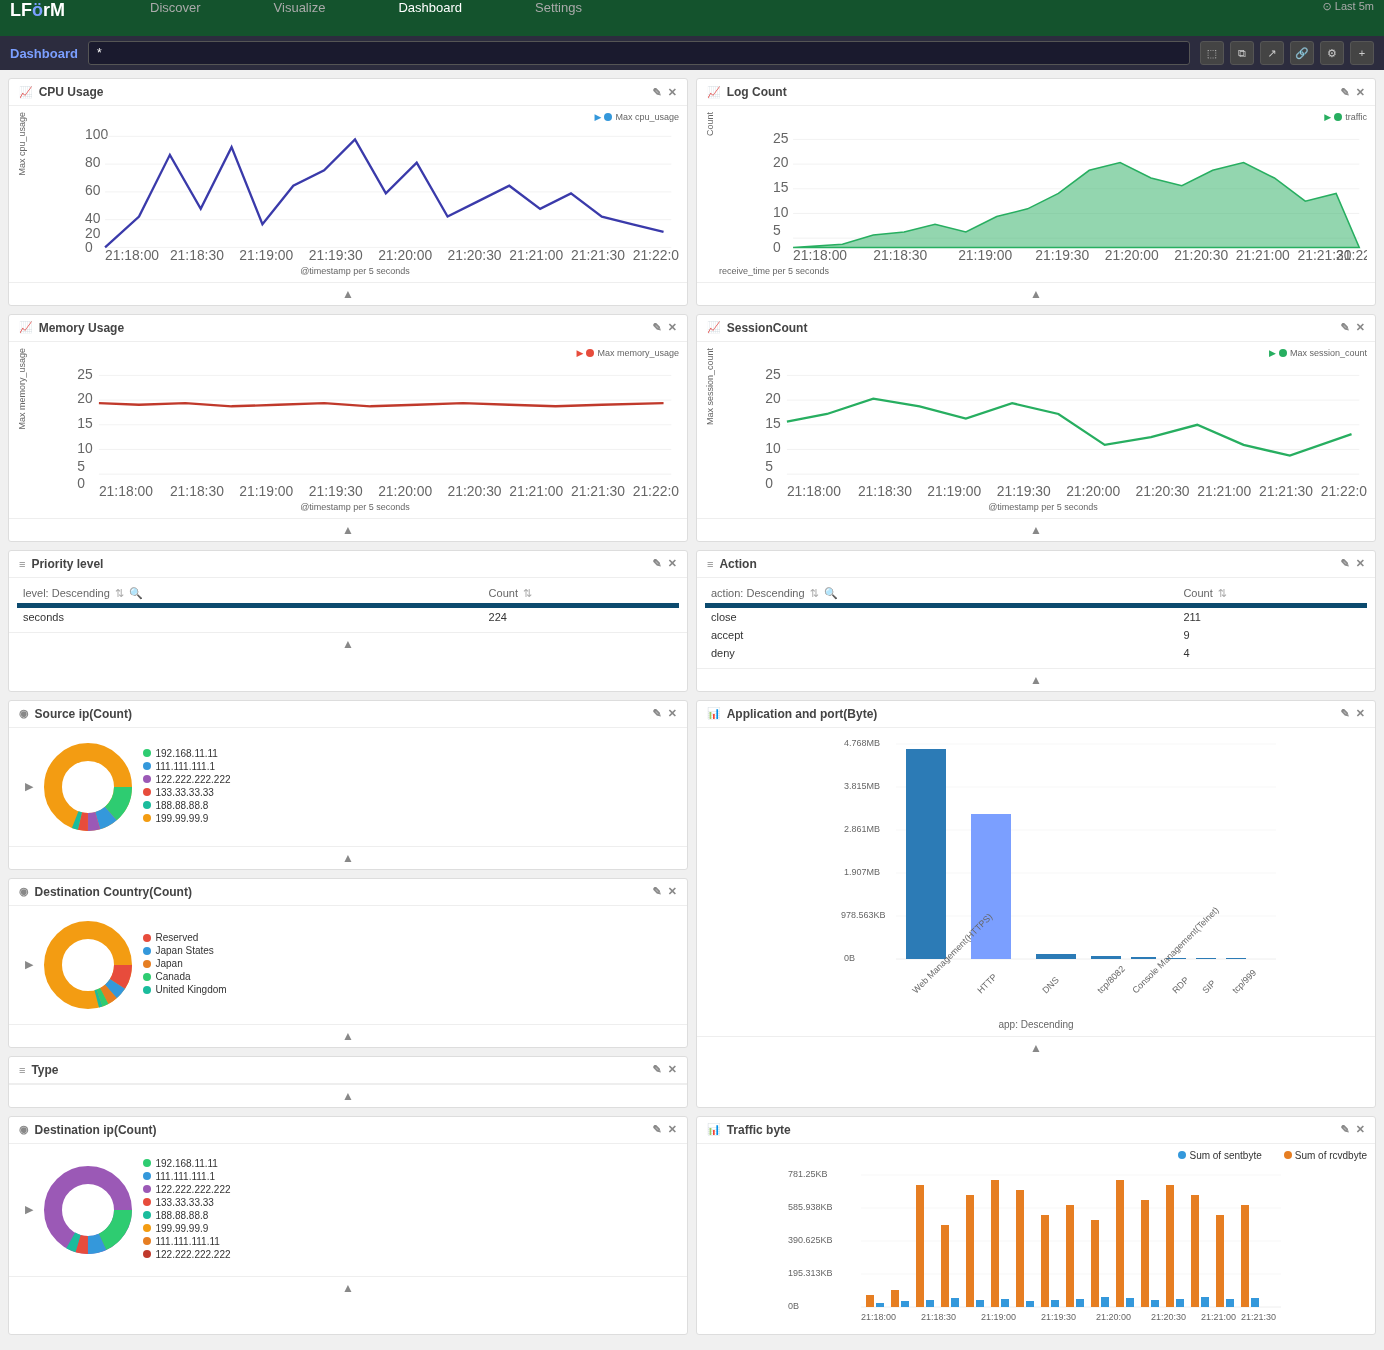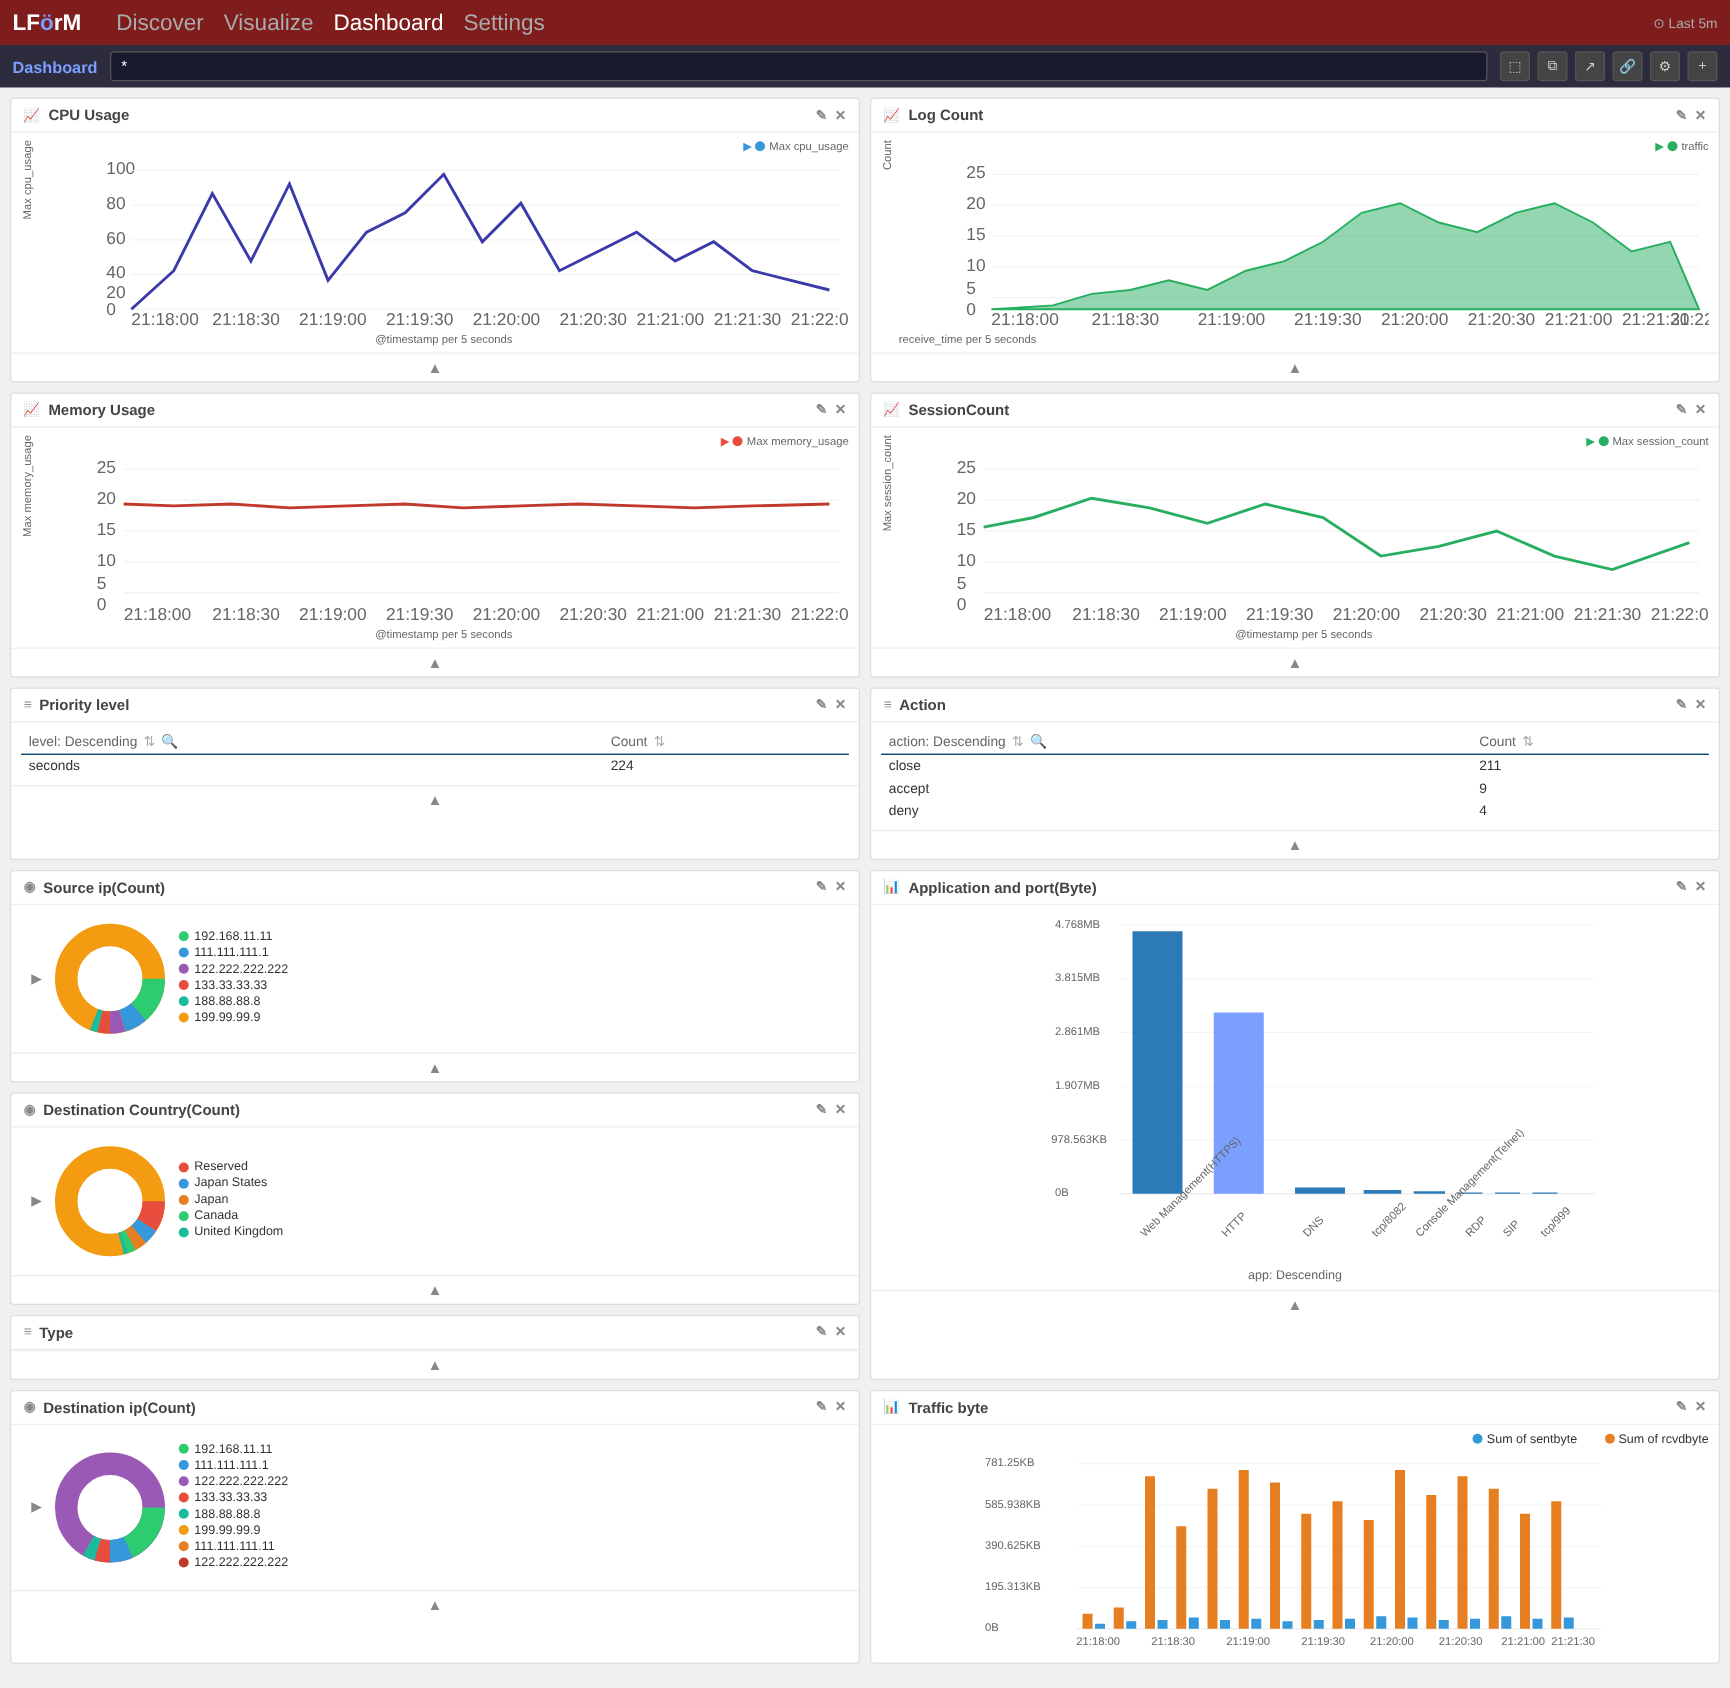--- a/index.html
+++ b/index.html
@@ -1,34 +1,35 @@
 <!DOCTYPE html>
 <html><head>
   <meta charset="utf-8">
   <style>
     * { box-sizing: border-box; margin: 0; padding: 0; }
     body { font-family: Arial, sans-serif; font-size: 12px; background: #f0f0f0; color: #333; }
 
     
     .top-nav {
-      background: #7f1d1d;
+      background: #14532d;
       color: #ccc;
       display: flex;
-      align-items: center;
+      align-items: flex-start;
       height: 36px;
       padding: 0 10px;
+      gap: 20px;
     }
     .logo {
       color: white;
       font-weight: bold;
       font-size: 18px;
       margin-right: 20px;
     }
     .logo span { color: #7b9fff; }
-    .nav-item { color: #aaa; cursor: pointer; font-size: 18px; padding: 0 8px; }
+    .nav-item { color: #aaa; cursor: pointer; font-size: 13px; padding: 0 8px; margin-left: 37px; }
     .nav-item.active { color: white; }
     .nav-right { margin-left: auto; font-size: 11px; color: #aaa; }
 
     
     .sub-header {
       background: #2c2c3e;
       display: flex;
       align-items: center;
       height: 34px;
       padding: 0 10px;
@@ -87,21 +88,21 @@
       display: flex; justify-content: center;
       padding: 4px; border-top: 1px solid #eee;
     }
     .chevron-up { color: #888; cursor: pointer; }
     .chart-svg { width: 100%; height: 100%; }
 
     
     .data-table { width: 100%; border-collapse: collapse; font-size: 11px; }
     .data-table th {
       text-align: left; padding: 3px 6px;
-      border-bottom: 1px solid #0c4a6e;
+      border-bottom: 5px solid #0c4a6e;
       color: #666; font-weight: normal;
     }
     .data-table td { padding: 3px 6px; }
     .sort-icon { color: #aaa; margin-left: 2px; }
     .search-icon-sm { color: #aaa; margin-left: 2px; cursor: pointer; }
 
     
     .donut-panel { display: flex; align-items: center; gap: 10px; padding: 8px; }
     .donut-chart { flex-shrink: 0; }
     .legend { font-size: 10px; }

